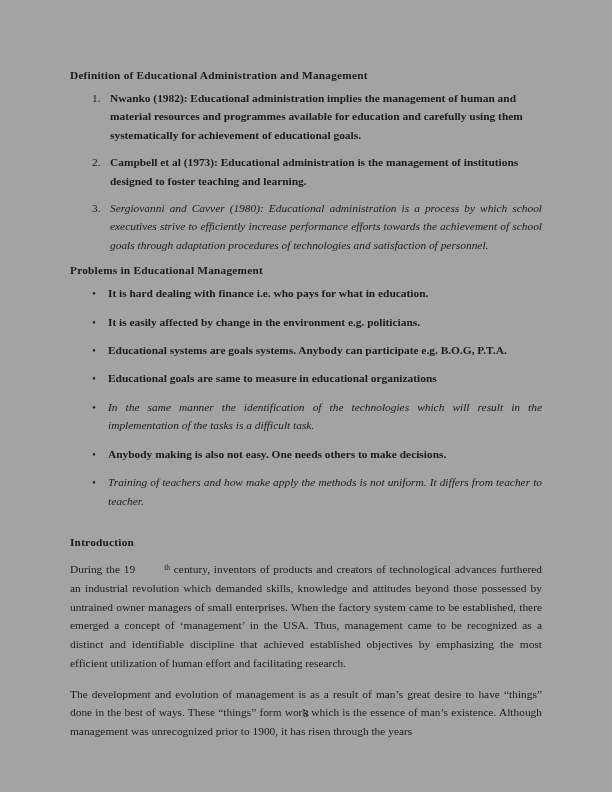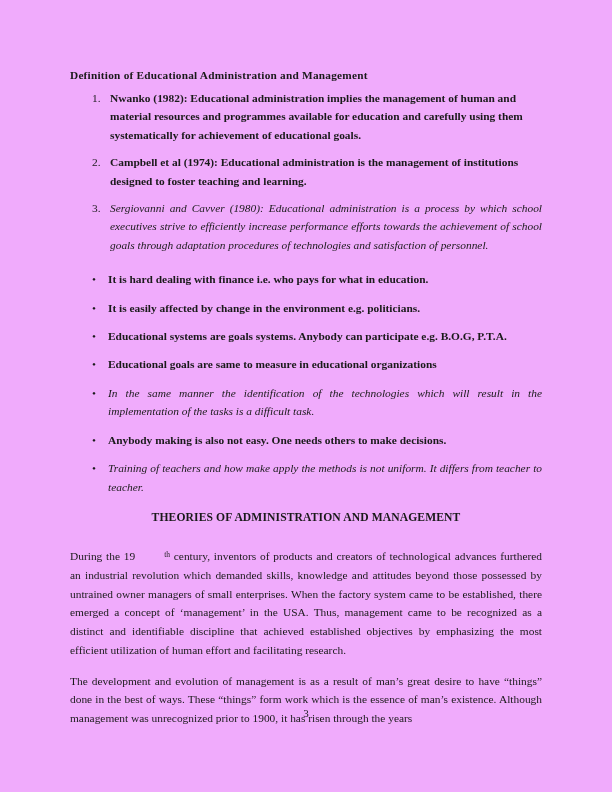--- a/index.html
+++ b/index.html
@@ -15,21 +15,21 @@
     font-family: "Liberation Serif", "DejaVu Serif", serif;
     color: #1a1a1a;
     -webkit-font-smoothing: antialiased;
   }
   .page {
     position: absolute;
     left: 0;
     top: 0;
     width: 612px;
     height: 792px;
-    background: #f0abfc;
+    background: #a3a3a3;
     overflow: hidden;
   }
   .content {
     position: absolute;
     left: 70px;
     top: 68px;
     width: 472px;
   }
 
   
@@ -144,31 +144,32 @@
     <div class="gap-h-to-list"></div>
 
     <ol class="num-list">
       <li>
         <span class="marker">1.</span>
         <span class="li-text left">Nwanko (1982): Educational administration implies the management of human and material resources and programmes available for education and carefully using them systematically for achievement of educational goals.</span>
       </li>
       <li style="height:9px"></li>
       <li>
         <span class="marker">2.</span>
-        <span class="li-text left">Campbell et al (1974): Educational administration is the management of institutions designed to foster teaching and learning.</span>
+        <span class="li-text left">Campbell et al (1973): Educational administration is the management of institutions designed to foster teaching and learning.</span>
       </li>
       <li style="height:9px"></li>
       <li>
         <span class="marker">3.</span>
         <span class="li-text justify">Sergiovanni and Cavver (1980): Educational administration is a process by which school executives strive to efficiently increase performance efforts towards the achievement of school goals through adaptation procedures of technologies and satisfaction of personnel.</span>
       </li>
     </ol>
 
     <div class="gap-list-to-h"></div>
 
+    <h2 class="sec-heading">Problems in Educational Management</h2>
 
     <div class="gap-h-to-list"></div>
 
     <ul class="bullet-list">
       <li>
         <span class="marker">•</span>
         <span class="li-text left">It is hard dealing with finance i.e. who pays for what in education.</span>
       </li>
       <li style="height:10px"></li>
       <li>
@@ -197,24 +198,24 @@
       </li>
       <li style="height:10px"></li>
       <li>
         <span class="marker">•</span>
         <span class="li-text justify">Training of teachers and how make apply the methods is not uniform. It differs from teacher to teacher.</span>
       </li>
     </ul>
 
     <div class="gap-center-h"></div>
 
-    <h1 class="center-heading">THEORIES OF ADMINISTRATION AND MANAGEMENT</h1>
 
     <div class="gap-h-after"></div>
 
+    <h2 class="sec-heading">Introduction</h2>
 
     <div class="gap-h-after"></div>
 
     <p class="body-para"><span>During the 19</span><sup>th</sup><span> century, inventors of products and creators of technological advances furthered an industrial revolution which demanded skills, knowledge and attitudes beyond those possessed by untrained owner managers of small enterprises. When the factory system came to be established, there emerged a concept of ‘management’ in the USA. Thus, management came to be recognized as a distinct and identifiable discipline that achieved established objectives by emphasizing the most efficient utilization of human effort and facilitating research.</span></p>
 
     <div class="gap-para"></div>
 
     <p class="body-para">The development and evolution of management is as a result of man’s great desire to have “things” done in the best of ways. These “things” form work which is the essence of man’s existence. Although management was unrecognized prior to 1900, it has risen through the years</p>
 
   </div>

